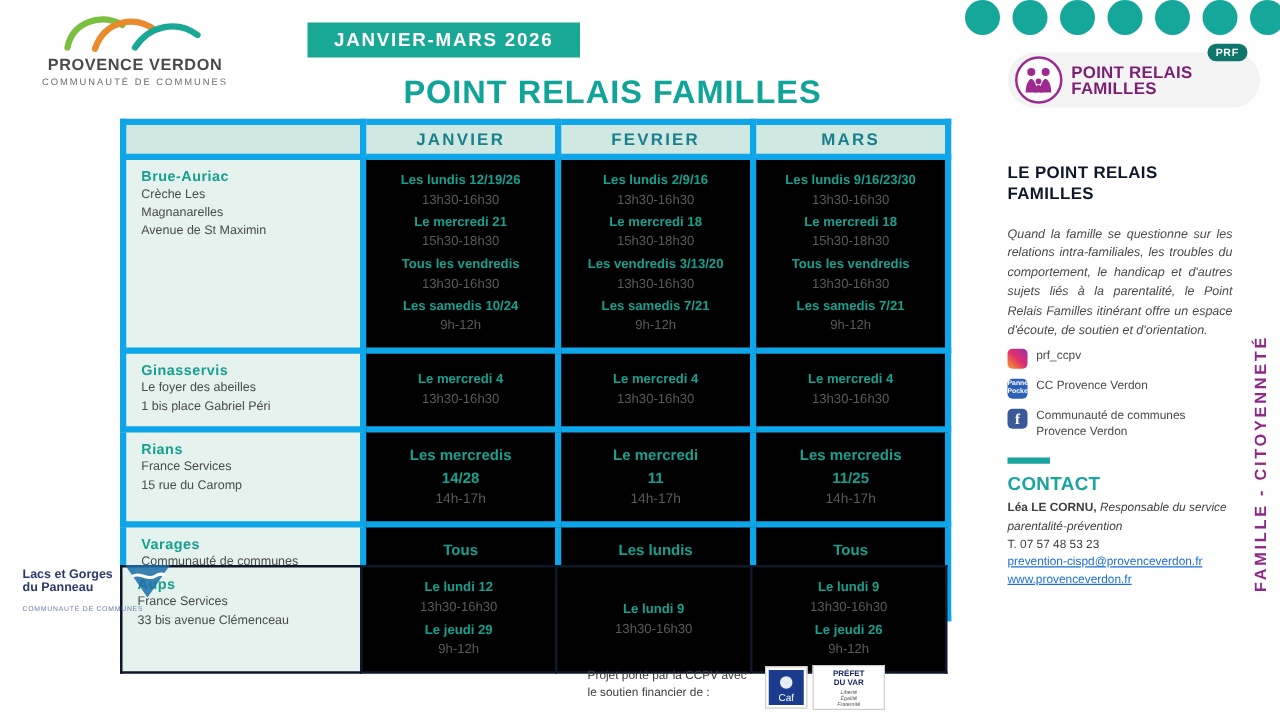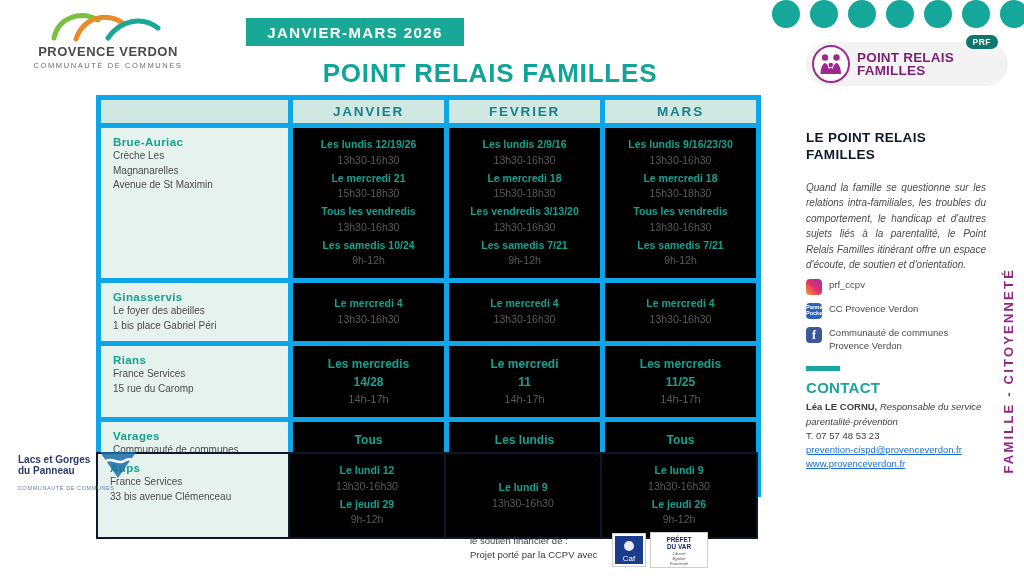--- a/index.html
+++ b/index.html
@@ -420,22 +420,22 @@
     </div>
     <svg width="44" height="34" viewBox="0 0 44 34">
       <path d="M4 4 L40 4 L22 30 Z" fill="#1a6fa8" opacity="0.85"></path>
       <path d="M10 13 C16 9 22 17 28 13 C32 10.5 34 11 36 12" stroke="#ffffff" stroke-width="2.4" fill="none"></path>
     </svg>
   </div>
   <div class="lg-sub">COMMUNAUTÉ DE COMMUNES</div>
 </div>
 
 <div class="footer">
+  <div>Projet porté par la CCPV avec</div>
   <div>le soutien financier de :</div>
-  <div>Projet porté par la CCPV avec</div>
 </div>
 <div class="footer-logos">
   <div class="caf-logo">
     <svg width="30" height="30" viewBox="0 0 30 30">
       <rect x="1" y="1" width="28" height="28" fill="#1b3c8c"></rect>
       <circle cx="15" cy="11" r="5" fill="#ffffff" opacity="0.9"></circle>
       <text x="15" y="26" font-size="8" fill="#ffffff" text-anchor="middle" font-family="Liberation Sans, sans-serif">Caf</text>
     </svg>
   </div>
   <div class="prefet-logo">

